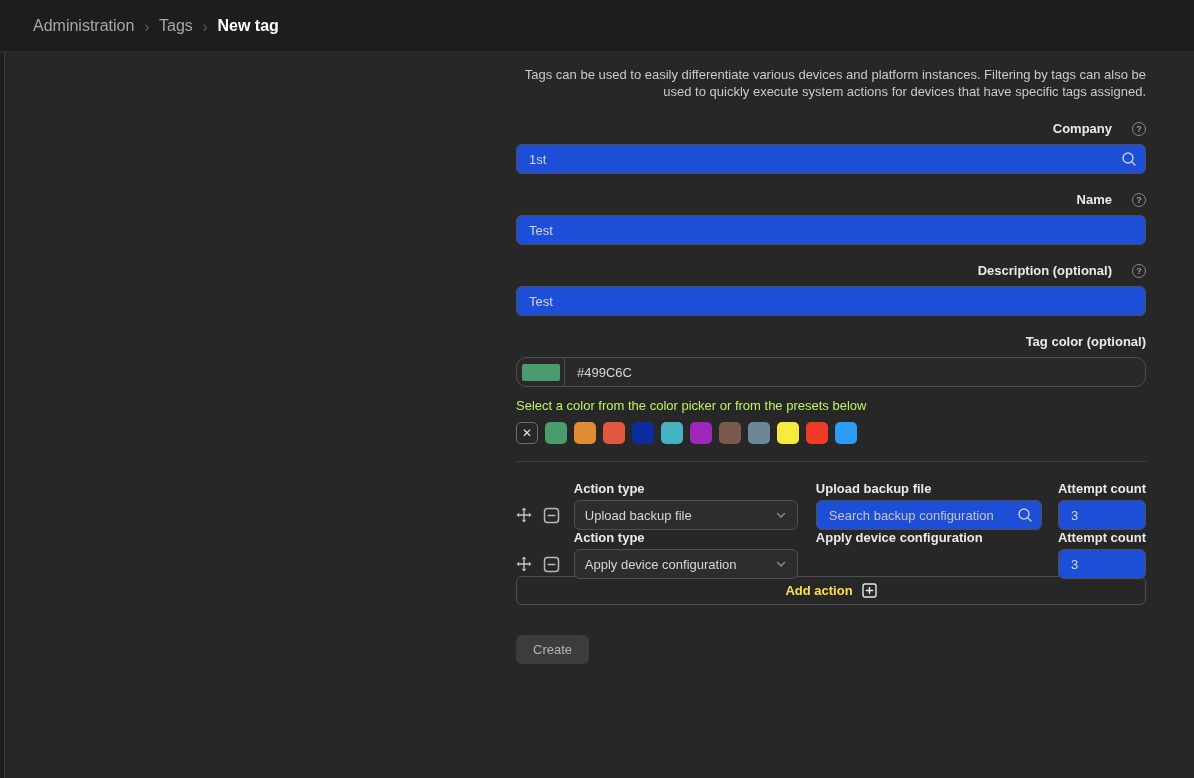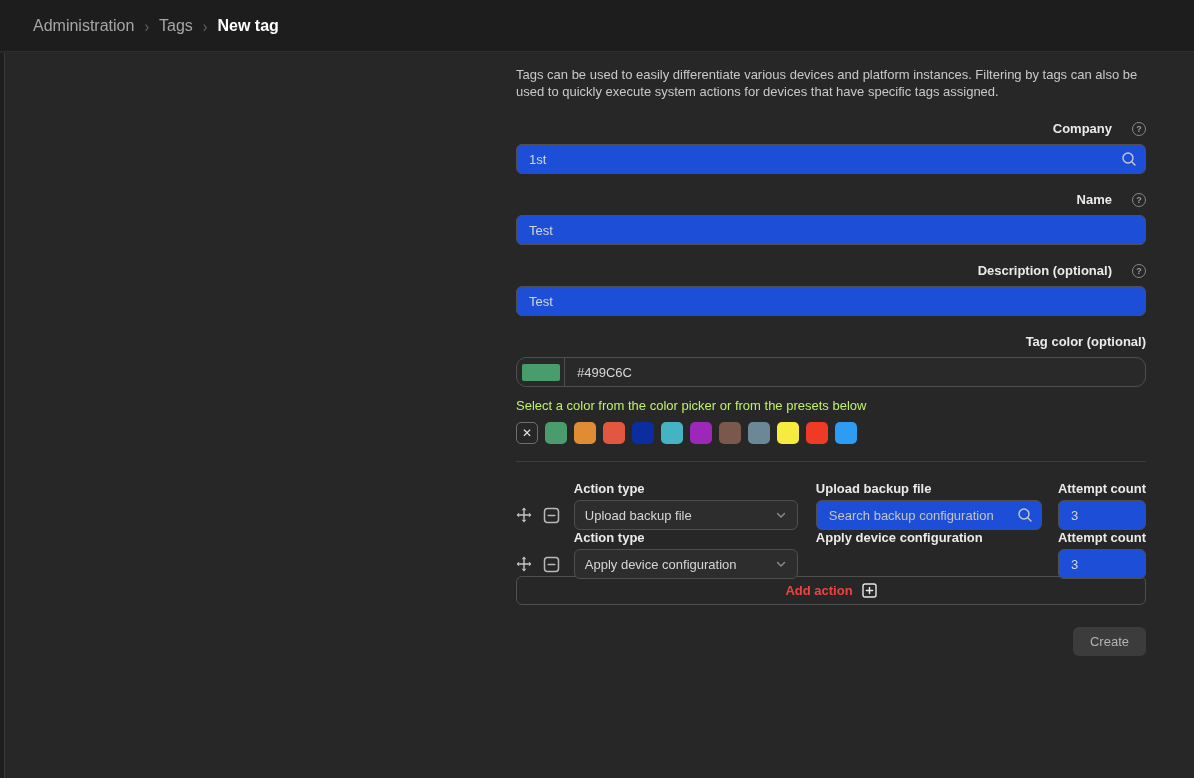--- a/index.html
+++ b/index.html
@@ -20,21 +20,21 @@
   .crumb { font-size:16px; color:#a6a6a6; cursor:pointer; }
   .crumb.current { color:#ffffff; font-weight:700; cursor:default; }
   .crumb-sep { color:#646464; font-size:14px; margin:0 10px; transform:scaleY(1.2); display:inline-block; }
   
   .left-strip {
     position:absolute; left:0; top:53px; bottom:0; width:5px;
     background:#1d1d1d; border-right:1px solid #3a3a3a;
   }
   
   .content { width:630px; margin-left:516px; padding-top:14px; }
-  .intro { font-size:13px; line-height:17px; color:#c9c9c9; margin-bottom:21px; }
+  .intro { font-size:13px; line-height:17px; color:#c9c9c9; margin-bottom:21px;text-align:right; }
   .label-row { display:flex; align-items:center; gap:20px; margin-bottom:8px;justify-content:flex-end; }
   .label { font-size:13px; font-weight:700; color:#eaeaea; }
   .help-icon {
     width:14px; height:14px; border:1px solid #878787; border-radius:50%;
     color:#9b9b9b; font-size:9px; font-weight:700;
     display:inline-flex; align-items:center; justify-content:center;
   }
   .field-group { margin-bottom:18px; }
   .input-wrap { position:relative; }
   input[type="text"] {
@@ -84,26 +84,26 @@
     width:100%; height:30px; background:#2d2d2d;
     border:1px solid #4f4f4f; border-radius:6px;
     display:flex; align-items:center; justify-content:space-between;
     padding:0 10px; font-size:13px; color:#d6d6d6; cursor:pointer;
   }
   .col-field .input-wrap { width:100%; }
   
   .add-action-btn {
     width:100%; height:29px; background:transparent;
     border:1px solid #4f4f4f; border-radius:6px;
-    color:#ef4444; font-size:13px; font-weight:600;
+    color:#fde047; font-size:13px; font-weight:600;
     display:flex; align-items:center; justify-content:center; gap:9px;
     cursor:pointer; font-family:"Liberation Sans", sans-serif;
     margin-top:-3px;
   }
-  .footer-row { display:flex; justify-content:flex-end; margin-top:22px; }
+  .footer-row { display:flex; margin-top:30px; }
   .create-btn {
     background:#3c3c3c; border:none; border-radius:6px;
     color:#b3b3b3; font-size:13px; padding:7px 17px;
     cursor:pointer; font-family:"Liberation Sans", sans-serif;
   }
   svg { display:block; }
 </style>
 </head>
 <body>
 

